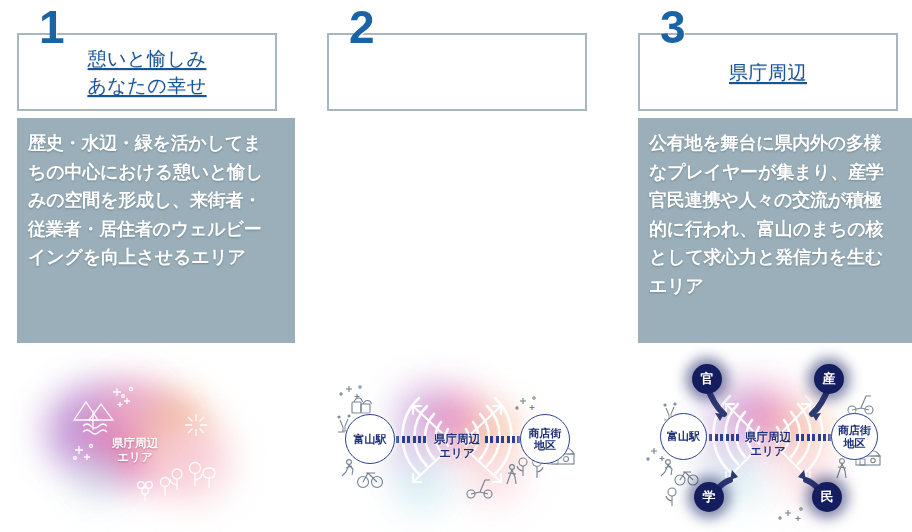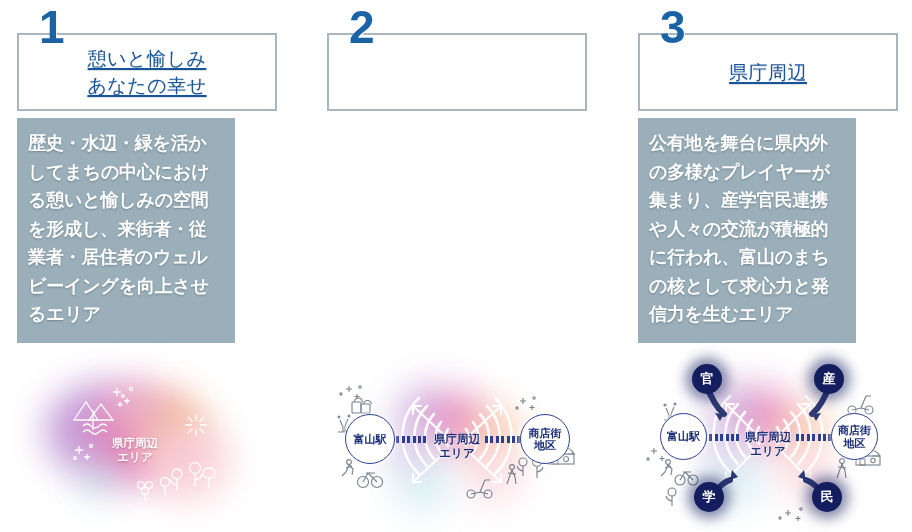--- a/index.html
+++ b/index.html
@@ -47,21 +47,21 @@
     text-decoration-thickness:2px;
     letter-spacing:.5px;
     white-space:nowrap;
     text-shadow:0 1px 1px rgba(0,0,0,.12);
     text-align:right;
   }
 
   
   .body-box{
     position:absolute;top:118px;left:0;
-    width:218px;height:225px;
+    width:278px;height:225px;
     background:#9aafb9;
     box-sizing:border-box;
     padding:11px 24px 10px 11px;
     z-index:1;
   }
   .body-text{
     color:#ffffff;
     font-size:18px;
     line-height:28.5px;
     font-weight:bold;

